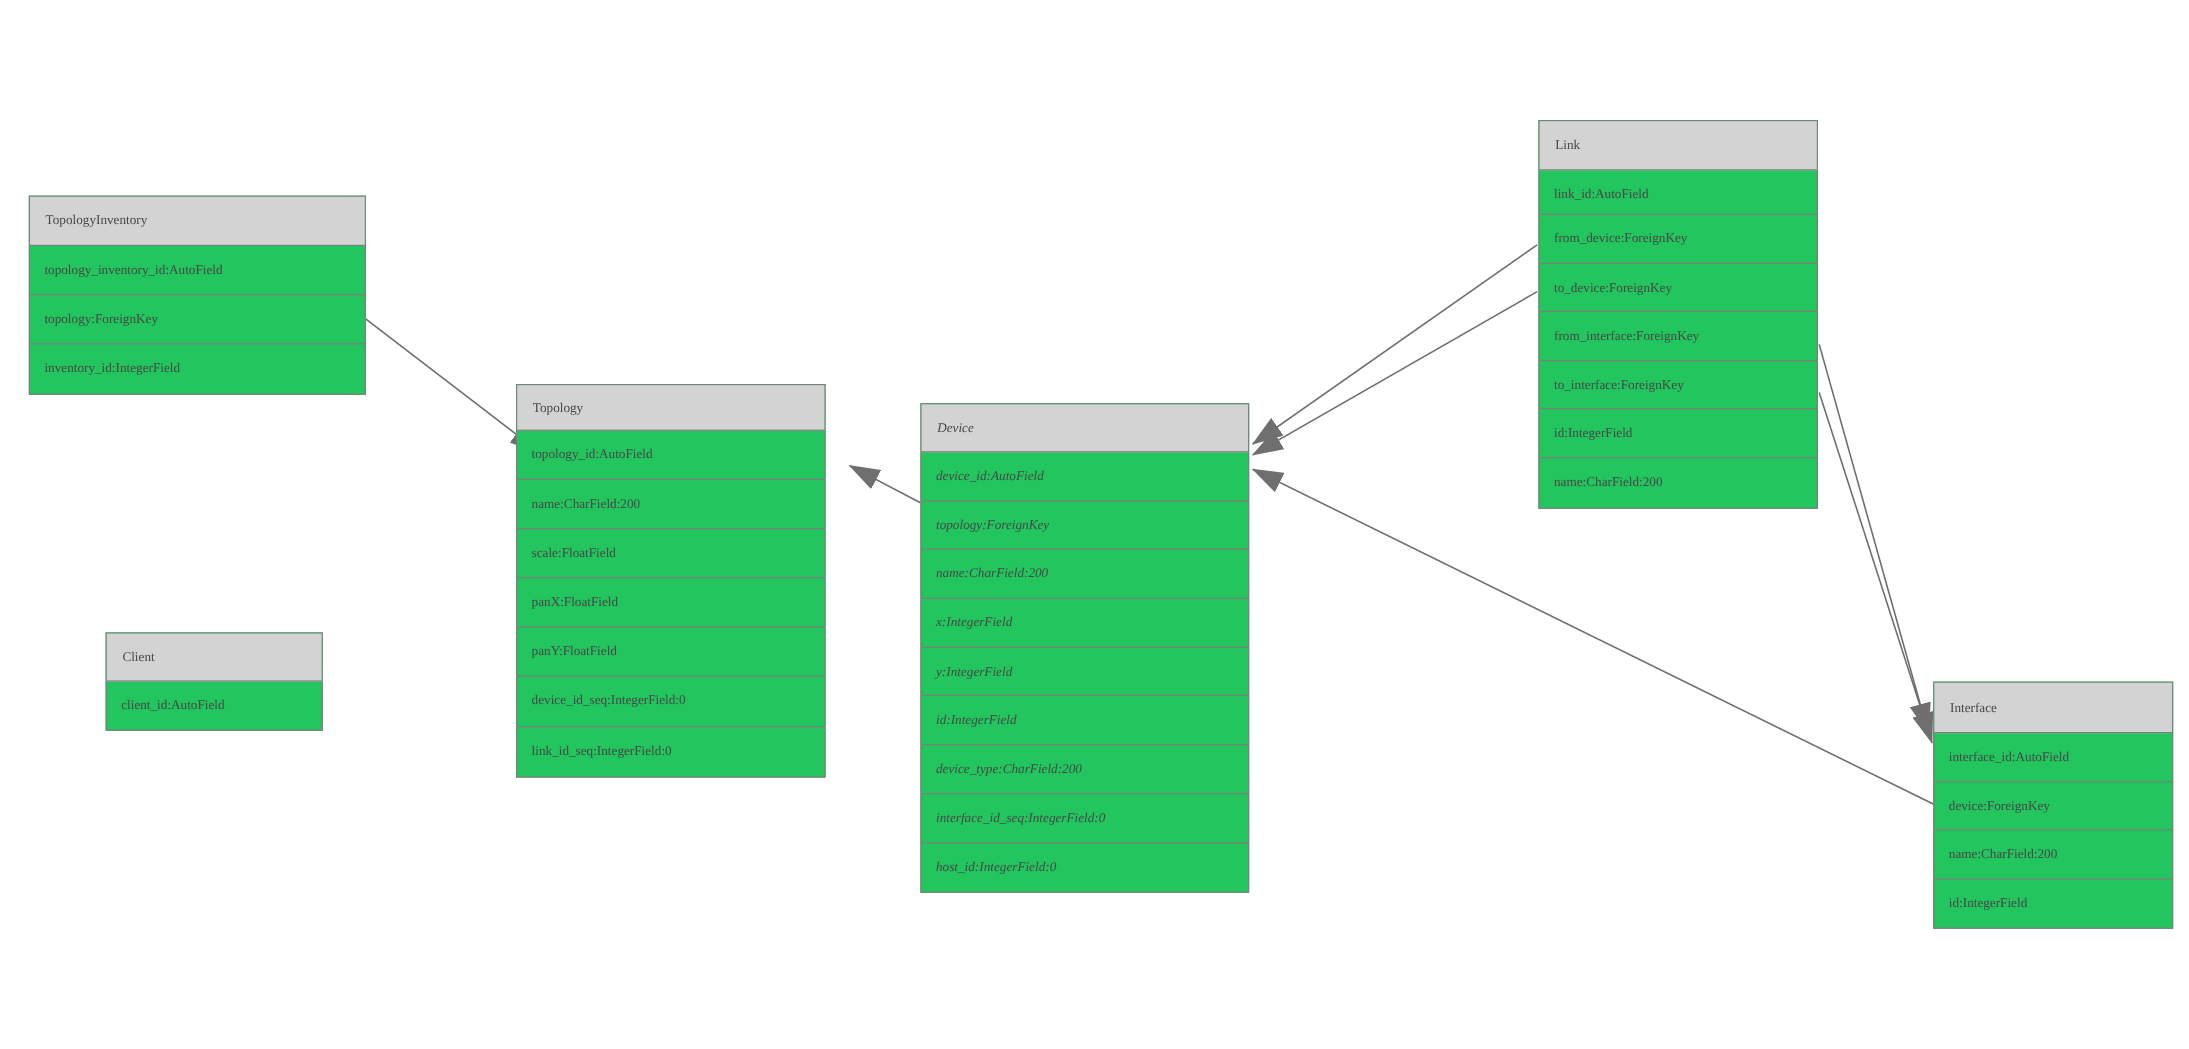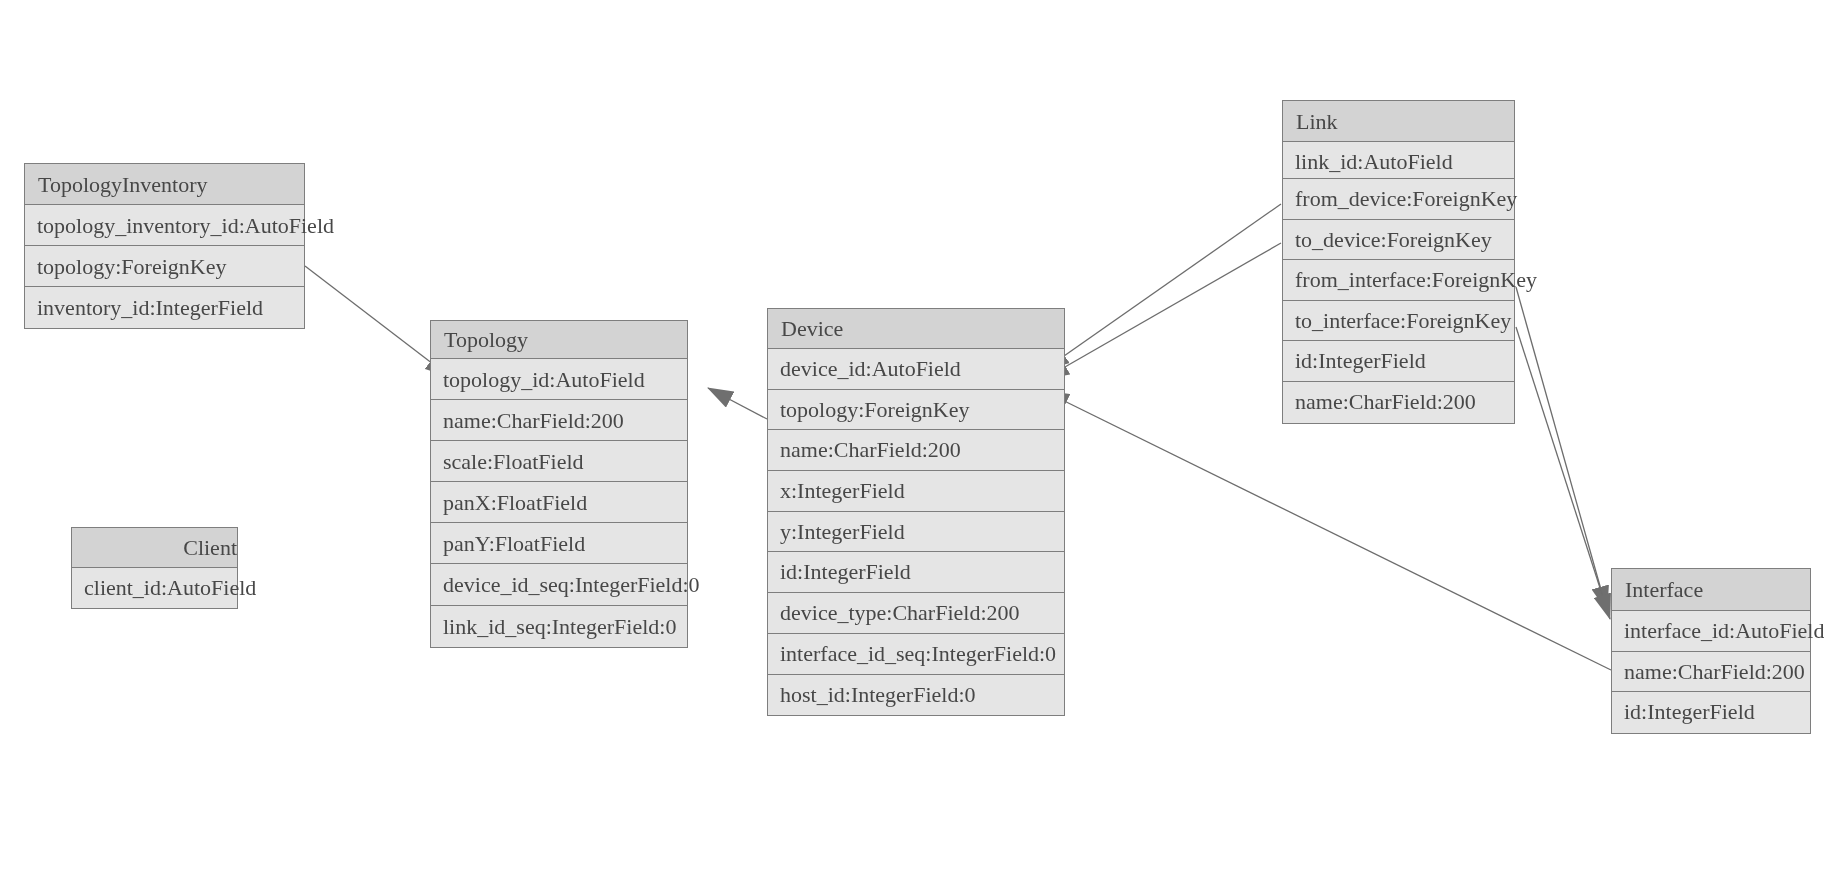--- a/index.html
+++ b/index.html
@@ -23,24 +23,24 @@
     height: 874px;
   }
   .relation {
     stroke: var(--line, #6d6d6d);
     stroke-width: 1.3;
     fill: none;
   }
   .entity {
     position: absolute;
     box-sizing: border-box;
-    background: #e5e5e5;
+    background: #22c55e;
     border: 1.5px solid var(--border, #7e7e7e);
     color: var(--text, #474747);
-    font-size: 22px;
+    font-size: 11px;
     white-space: nowrap;
   }
   .entity-header {
     box-sizing: border-box;
     background: var(--header-fill, #d3d3d3);
     border-bottom: 1.5px solid var(--border, #7e7e7e);
     padding-left: 13px;
     overflow: hidden;
   }
   .entity-field {
@@ -83,25 +83,25 @@
       <div class="entity" style="left: 430px; top: 320px; width: 258px;">
         <div class="entity-header" style="height: 38px; line-height: 38px;">Topology</div>
         <div class="entity-field" style="height: 41.1px; line-height: 41.1px;">topology_id:AutoField</div>
         <div class="entity-field" style="height: 41.1px; line-height: 41.1px;">name:CharField:200</div>
         <div class="entity-field" style="height: 41.1px; line-height: 41.1px;">scale:FloatField</div>
         <div class="entity-field" style="height: 41.1px; line-height: 41.1px;">panX:FloatField</div>
         <div class="entity-field" style="height: 41.1px; line-height: 41.1px;">panY:FloatField</div>
         <div class="entity-field" style="height: 41.1px; line-height: 41.1px;">device_id_seq:IntegerField:0</div>
         <div class="entity-field" style="height: 41.1px; line-height: 41.1px;">link_id_seq:IntegerField:0</div>
       </div>
-      <div class="entity" style="left: 71px; top: 527px; width: 167px; text-align: right;">
+      <div class="entity" style="left: 88px; top: 527px; width: 181px;">
         <div class="entity-header" style="height: 40px; line-height: 40px;">Client</div>
         <div class="entity-field" style="height: 40px; line-height: 40px;">client_id:AutoField</div>
       </div>
-      <div class="entity" style="left: 767px; top: 308px; width: 298px;">
+      <div class="entity" style="left: 767px; top: 336px; width: 274px; font-style: italic;">
         <div class="entity-header" style="height: 40px; line-height: 40px;">Device</div>
         <div class="entity-field" style="height: 40.7px; line-height: 40.7px;">device_id:AutoField</div>
         <div class="entity-field" style="height: 40.7px; line-height: 40.7px;">topology:ForeignKey</div>
         <div class="entity-field" style="height: 40.7px; line-height: 40.7px;">name:CharField:200</div>
         <div class="entity-field" style="height: 40.7px; line-height: 40.7px;">x:IntegerField</div>
         <div class="entity-field" style="height: 40.7px; line-height: 40.7px;">y:IntegerField</div>
         <div class="entity-field" style="height: 40.7px; line-height: 40.7px;">id:IntegerField</div>
         <div class="entity-field" style="height: 40.7px; line-height: 40.7px;">device_type:CharField:200</div>
         <div class="entity-field" style="height: 40.7px; line-height: 40.7px;">interface_id_seq:IntegerField:0</div>
         <div class="entity-field" style="height: 40.7px; line-height: 40.7px;">host_id:IntegerField:0</div>
@@ -112,17 +112,18 @@
         <div class="entity-field" style="height: 40.6px; line-height: 40.6px;">from_device:ForeignKey</div>
         <div class="entity-field" style="height: 40.6px; line-height: 40.6px;">to_device:ForeignKey</div>
         <div class="entity-field" style="height: 40.6px; line-height: 40.6px;">from_interface:ForeignKey</div>
         <div class="entity-field" style="height: 40.6px; line-height: 40.6px;">to_interface:ForeignKey</div>
         <div class="entity-field" style="height: 40.6px; line-height: 40.6px;">id:IntegerField</div>
         <div class="entity-field" style="height: 40.6px; line-height: 40.6px;">name:CharField:200</div>
       </div>
       <div class="entity" style="left: 1611px; top: 568px; width: 200px;">
         <div class="entity-header" style="height: 42px; line-height: 42px;">Interface</div>
         <div class="entity-field" style="height: 40.5px; line-height: 40.5px;">interface_id:AutoField</div>
+        <div class="entity-field" style="height: 40.5px; line-height: 40.5px;">device:ForeignKey</div>
         <div class="entity-field" style="height: 40.5px; line-height: 40.5px;">name:CharField:200</div>
         <div class="entity-field" style="height: 40.5px; line-height: 40.5px;">id:IntegerField</div>
       </div>
     </div>
 </div>
 
 </body></html>

